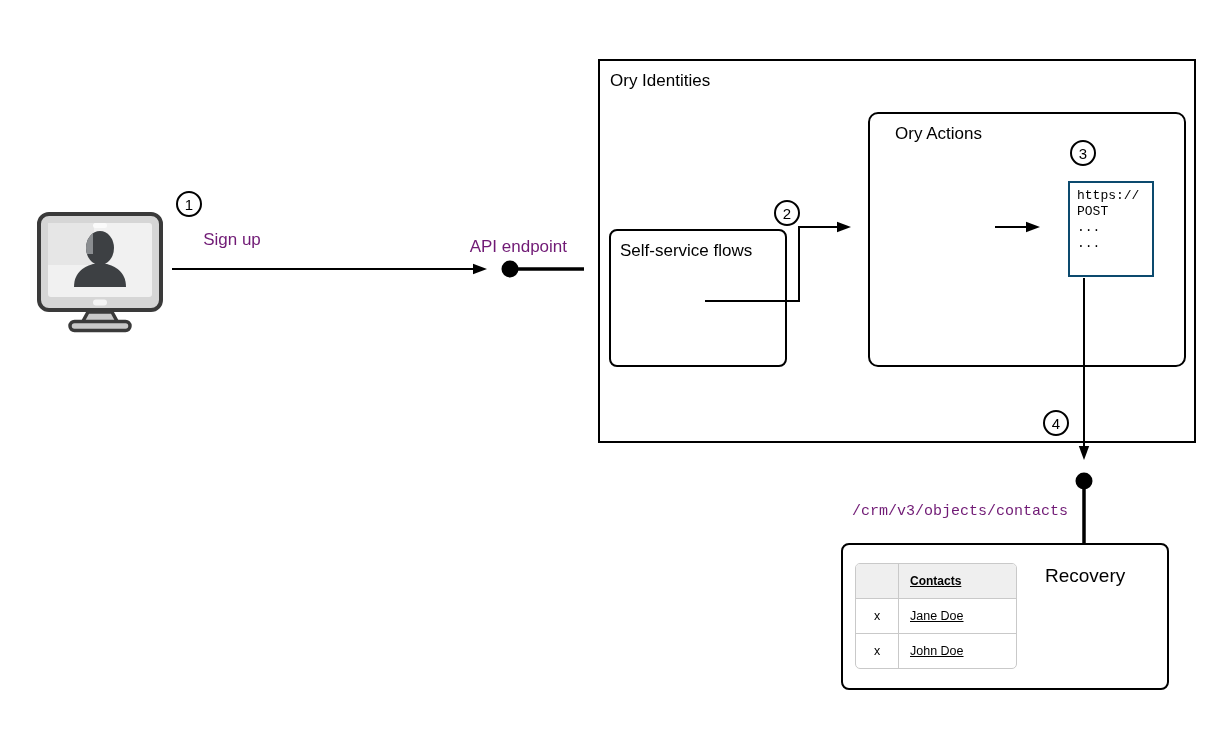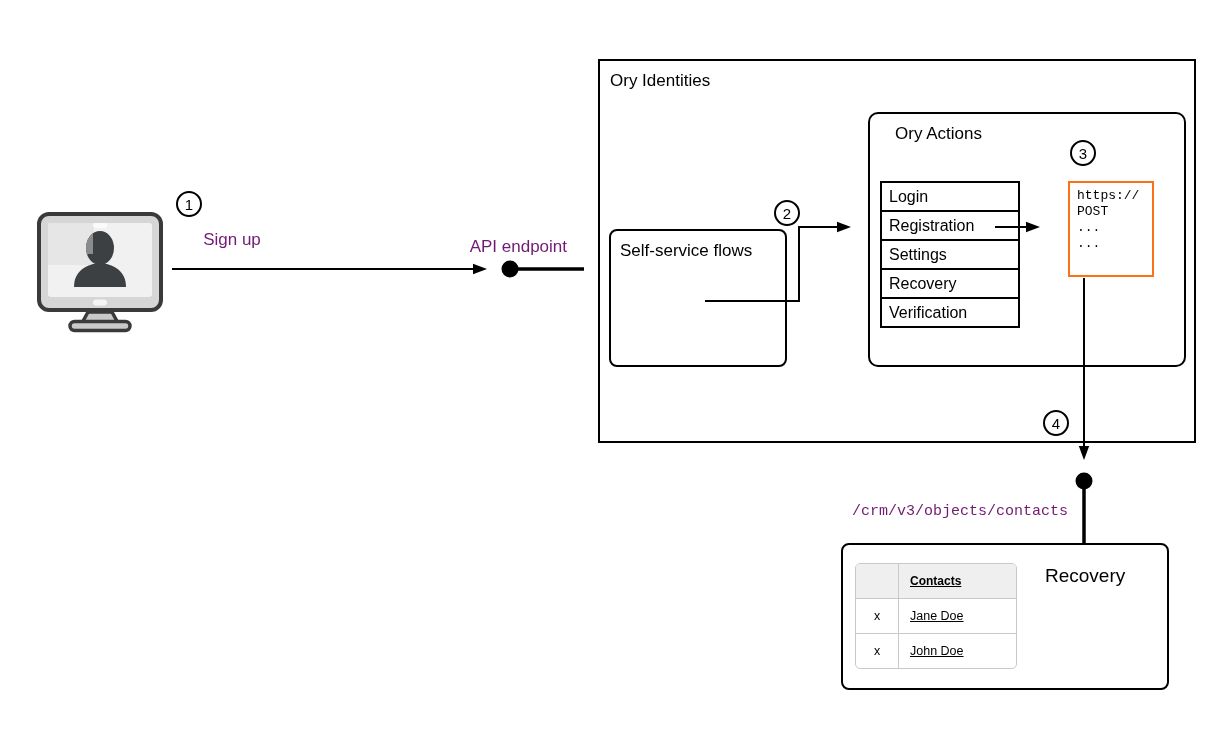--- a/index.html
+++ b/index.html
@@ -21,21 +21,21 @@
   }
   
   .flows-table{
     position:absolute;left:10px;top:67px;width:140px;border:2px solid #000;
     background:#fff;box-sizing:border-box;z-index:2;
   }
   .flow-row{display:flex;align-items:center;height:27px;padding-left:7px;font-size:16px;}
   .flow-row + .flow-row{border-top:2px solid #000;}
   
   .code-box{
-    position:absolute;left:198px;top:67px;width:86px;height:96px;border:2px solid #f97316;
+    position:absolute;left:198px;top:67px;width:86px;height:96px;border:2px solid #0c4a6e;
     background:#fff;box-sizing:border-box;padding:5px 0 0 7px;
     font-family:"Liberation Mono",monospace;font-size:13px;line-height:16px;z-index:2;
   }
   
   .hs-table{
     position:absolute;left:12px;top:18px;width:162px;border:1px solid #c9c9c9;border-radius:5px;
     background:#fff;box-sizing:border-box;overflow:hidden;font-size:12.5px;
   }
   .hs-row{display:flex;height:34px;}
   .hs-row + .hs-row{border-top:1px solid #c9c9c9;}
@@ -77,27 +77,20 @@
   <div class="dbox" style="left:598px;top:59px;width:598px;height:384px;border-radius:0;">
     <div class="box-title" style="left:10px;top:10px;">Ory Identities</div>
 
     <div class="dbox" style="left:9px;top:168px;width:178px;height:138px;border-radius:8px;">
       <div class="box-title" style="left:9px;top:10px;font-size:17px;">Self-service flows</div>
     </div>
 
     <div class="dbox" style="left:268px;top:51px;width:318px;height:255px;border-radius:10px;">
       <div class="box-title" style="left:25px;top:10px;">Ory Actions</div>
 
-      <div class="flows-table">
-        <div class="flow-row">Login</div>
-        <div class="flow-row">Registration</div>
-        <div class="flow-row">Settings</div>
-        <div class="flow-row">Recovery</div>
-        <div class="flow-row">Verification</div>
-      </div>
 
       <div class="code-box">
         <div>https://</div>
         <div>POST</div>
         <div>...</div>
         <div>...</div>
       </div>
     </div>
   </div>
 

